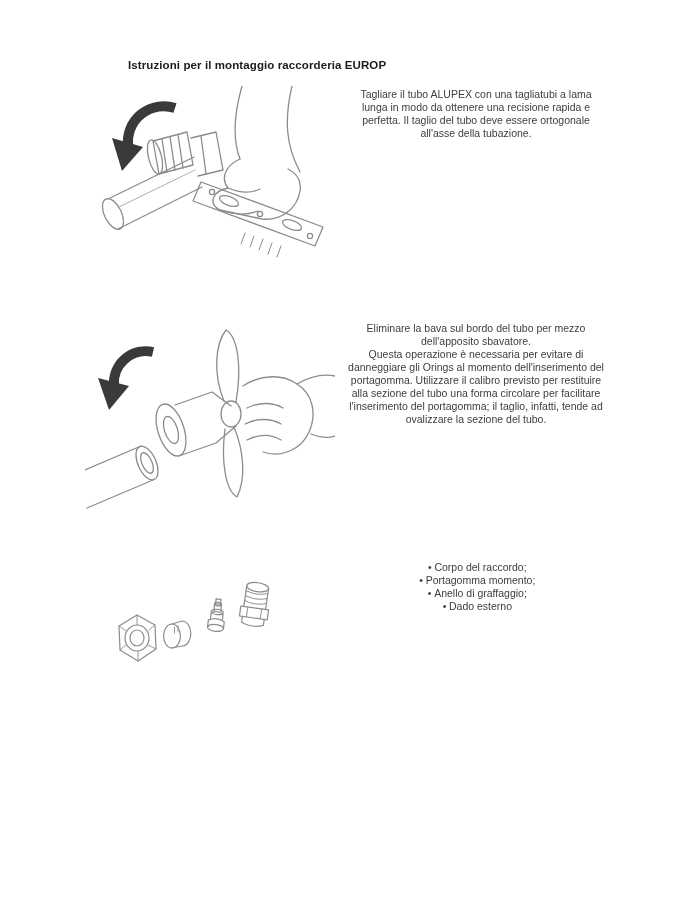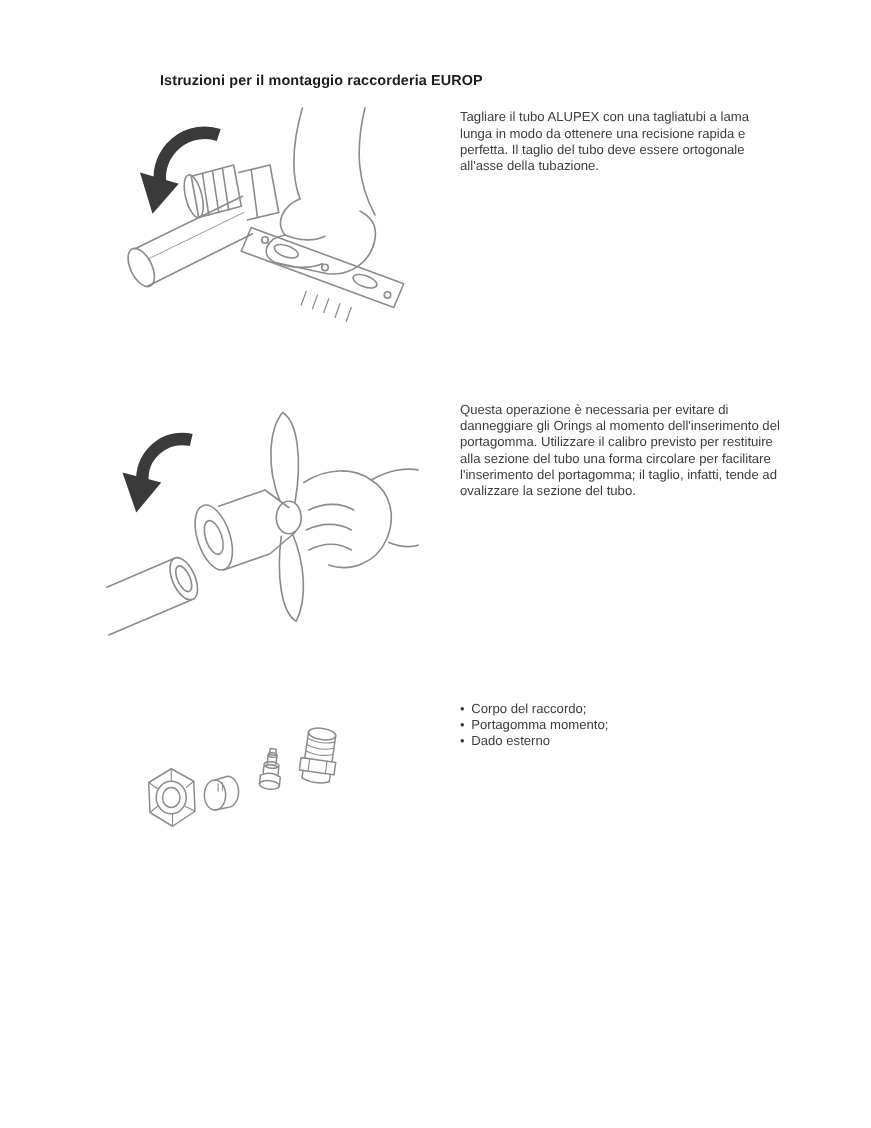--- a/index.html
+++ b/index.html
@@ -12,22 +12,22 @@
     position:relative; width:697px; height:902px; background:var(--paper);
     font-family:"Liberation Sans","DejaVu Sans",sans-serif; overflow:hidden;
   }
   .title{
     position:absolute; left:92px; top:59px;
     font-size:11.5px; font-weight:bold; color:var(--title_text); letter-spacing:.1px;padding-left:36px;
   }
   .illo{position:absolute;}
   .illo svg{display:block; width:100%; height:100%;}
   .col-text{
-    position:absolute; left:368px; width:256px;
-    font-size:10.5px; line-height:13px; color:var(--body_text);
+    position:absolute; left:348px; width:256px;
+    font-size:10.5px; line-height:13px; color:var(--body_text);text-align:center;
   }
   .col-text p{margin:0;}
   .bullets{list-style:none; margin-top:1px;}
   .bullets li{line-height:13px;}
   .bullets .dot{display:inline-block; width:9px;}
   .line{stroke:var(--line_art);}
   .arrow{fill:var(--arrow); stroke:none;}
   .arrow-stroke{stroke:var(--arrow); fill:none;}
 </style>
 </head>
@@ -111,20 +111,21 @@
           <path d="M226 112 C236 116 244 116 250 114"></path>
         </g>
       </g>
       <g>
         <path class="arrow-stroke" d="M68 30 A32 32 0 0 0 29 64" stroke-width="10"></path>
         <polygon class="arrow" points="13,56 44,64 24,88"></polygon>
       </g>
     </svg>
   </div>
   <div class="col-text" style="top:322px;">
+    <p>Eliminare la bava sul bordo del tubo per mezzo dell'apposito sbavatore.</p>
     <p>Questa operazione è necessaria per evitare di danneggiare gli Orings al momento dell'inserimento del portagomma. Utilizzare il calibro previsto per restituire alla sezione del tubo una forma circolare per facilitare l'inserimento del portagomma; il taglio, infatti, tende ad ovalizzare la sezione del tubo.</p>
   </div>
 
   <div class="illo" style="left:110px; top:570px; width:170px; height:100px;">
     <svg viewBox="0 0 170 100" xmlns="http://www.w3.org/2000/svg">
       <g class="line" fill="none" stroke-width="1.2" stroke-linecap="round" stroke-linejoin="round">
         <g>
           <path d="M27 45 L45 55 L46 79 L28 91 L10 80 L9 56 Z"></path>
           <ellipse cx="27" cy="68" rx="12" ry="13"></ellipse>
           <ellipse cx="27" cy="68" rx="7" ry="8"></ellipse>
@@ -152,17 +153,18 @@
           <path d="M138 38 L138 48 M152 38 L152 48" stroke-width="0.9"></path>
           <path d="M134 48 L134 54 Q145 58.5 156 54 L156 48"></path>
         </g>
       </g>
     </svg>
   </div>
   <div class="col-text" style="top:560px;">
     <ul class="bullets">
       <li><span class="dot">•</span><span>Corpo del raccordo;</span></li>
       <li><span class="dot">•</span><span>Portagomma momento;</span></li>
+      <li><span class="dot">•</span><span>Anello di graffaggio;</span></li>
       <li><span class="dot">•</span><span>Dado esterno</span></li>
     </ul>
   </div>
 
 </div>
 
 </body></html>

